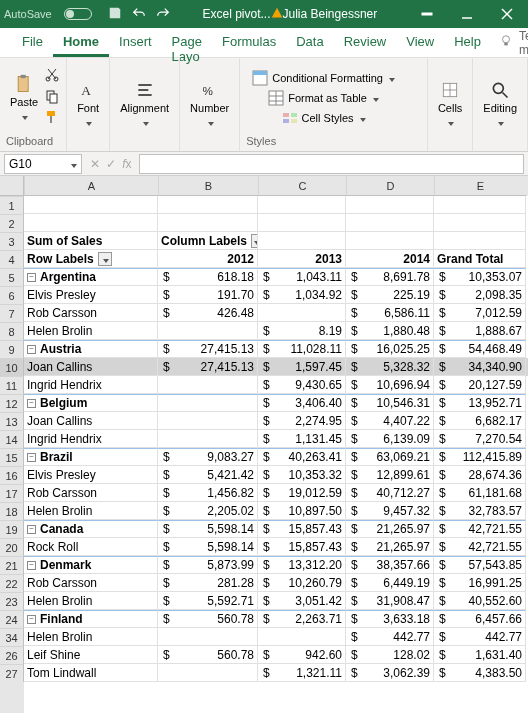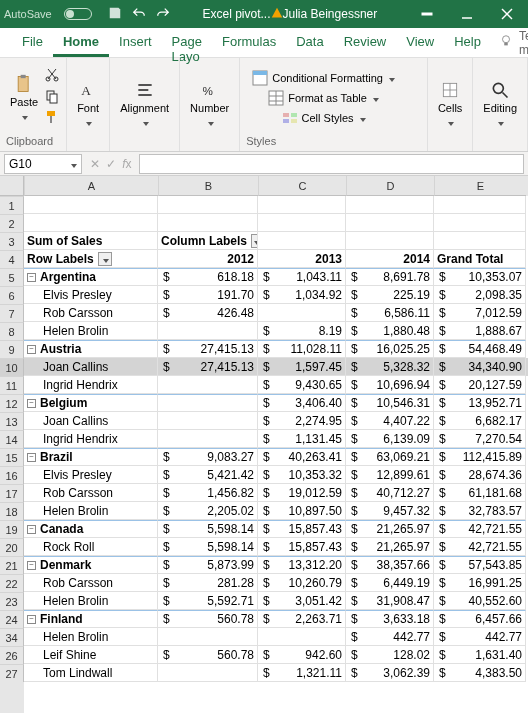--- a/index.html
+++ b/index.html
@@ -51,21 +51,21 @@
   .cells { flex: 1; overflow: hidden; }
   .colhdrs { display: flex; height: 20px; background: #e6e6e6; }
   .colhdr { display: flex; align-items: center; justify-content: center; font-size: 11px; color: #333; border-left: 1px solid #d4d4d4; border-bottom: 1px solid #c0c0c0; background: #e6e6e6; }
   .row { display: flex; height: 18px; }
   .row.sel { background: #d4d4d4; }
   .cell { border-right: 1px solid #e0e0e0; border-bottom: 1px solid #e0e0e0; padding: 1px 3px; font-size: 12px; display: flex; align-items: center; overflow: hidden; white-space: nowrap; }
   .cell.grouptop { border-top: 1px solid #9bc2e6; }
   .cell.bold { font-weight: 700; }
   .cell.right { justify-content: flex-end; }
   .expand { width: 9px; height: 9px; border: 1px solid #888; display: inline-flex; align-items: center; justify-content: center; font-size: 8px; line-height: 8px; margin-right: 4px; color: #555; cursor: pointer; }
-  .indent { margin-left: 16px; }
+  .indent { }
   .pvhdr { background: #fff; font-weight: 700; }
   .filterbtn { width: 14px; height: 14px; border: 1px solid #999; background: #f0f0f0; display: inline-flex; align-items: center; justify-content: center; margin-left: 4px; cursor: pointer; }
   .cA { width: 134px; }
   .cB { width: 100px; }
   .cC { width: 88px; }
   .cD { width: 88px; }
   .cE { width: 92px; }
   .cur {display:flex; width:100%; justify-content:space-between;}
   .dollar {margin-left:2px;}
   .chev::after { content: ''; display: inline-block; border-left: 3px solid transparent; border-right: 3px solid transparent; border-top: 4px solid #555; margin-left: 2px; }

